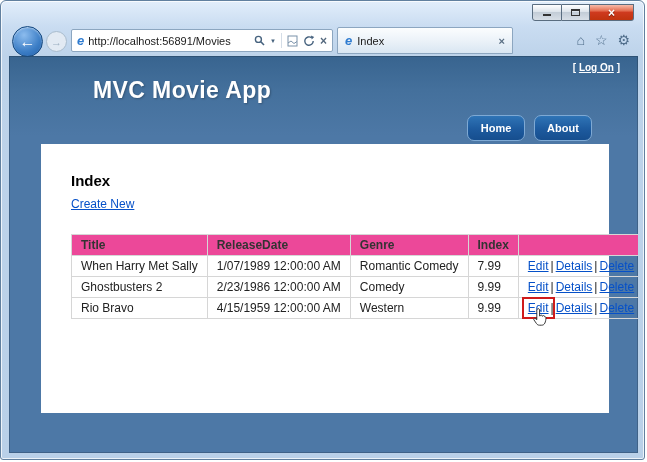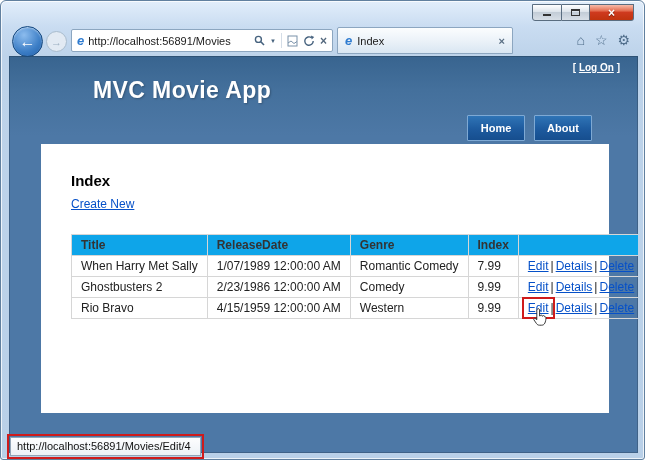--- a/index.html
+++ b/index.html
@@ -60,32 +60,32 @@
 
   .logon { position:absolute; top:6px; right:18px; color:#fff; font-size:10px; font-weight:bold; }
   .logon a { color:#fff; text-decoration:underline; cursor:pointer; }
 
   .page-title { position:absolute; left:40px; top:21px; color:#fff; font-size:23px; font-weight:bold;
     letter-spacing:.4px; text-shadow:1px 1px 2px rgba(0,0,0,.25);margin-left:44px; }
 
   .site-nav { position:absolute; top:59px; right:46px; display:flex; gap:9px; }
   .nav-btn { min-width:58px; height:26px; line-height:24px; padding:0 10px; text-align:center;
     background:linear-gradient(#2f74b6,#1d5a9e 55%,#164e8e); border:1px solid #7ea9d4;
-    color:#fff; font-size:11px; font-weight:bold; border-radius:1px; cursor:pointer; }
+    color:#fff; font-size:11px; font-weight:bold; border-radius:7px; cursor:pointer; }
 
   .content-panel { position:absolute; left:32px; top:88px; width:568px; height:269px; background:#fff; }
   .content-inner { padding:28px 30px; }
   .index-heading { font-size:15px; font-weight:bold; color:#000; }
   .create-link { display:inline-block; margin-top:8px; font-size:12px; color:#0550c8;
     text-decoration:underline; cursor:pointer; }
 
   table.movies { margin-top:22px; border-collapse:collapse; font-size:12px; color:#222; }
   .movies th, .movies td { border:1px solid #d6d6d6; padding:3px 9px; text-align:left;
     white-space:nowrap; height:17px; }
-  .movies th { background:#0ea5e9; font-weight:bold; color:#333; }
+  .movies th { background:#ec4899; font-weight:bold; color:#333; }
   .movies th:nth-child(1){ width:112px; } .movies th:nth-child(2){ width:132px; }
   .movies th:nth-child(3){ width:106px; } .movies th:nth-child(4){ width:42px; }
   .movies th:nth-child(5){ width:122px; }
   .movies a { color:#0550c8; text-decoration:underline; cursor:pointer; }
   .sep { color:#222; margin:0 2px; }
 
   .hl { position:relative; display:inline-block; padding:2px 4px; margin:-2px -4px;
     box-shadow:0 0 0 2px #cf1b1b; }
   .cursor-svg { position:absolute; left:9px; top:9px; z-index:5; }
 
@@ -207,17 +207,14 @@
                 <td class="actions"><span class="hl"><a>Edit</a><svg class="cursor-svg" width="14" height="18" viewBox="0 0 14 18">
                       <path d="M4.6 1 C5.5 0.3 6.6 0.9 6.6 2 L6.6 8 L7.4 7.8 C7.5 6.8 9 6.8 9.1 7.8 L9.2 8.2 L9.9 8.1 C10.1 7.3 11.4 7.4 11.5 8.3 L11.6 8.7 C12.4 8.6 13 9.1 13 9.9 C12.9 11.7 12.5 13.8 11.9 15 C11.3 16.3 10.3 17.2 8.6 17.2 L6.4 17.2 C5.2 17.2 4.2 16.6 3.5 15.6 L0.9 11.8 C0.3 10.9 1.4 9.9 2.3 10.5 L3.8 11.7 L3.8 2.2 C3.8 1.7 4.2 1.2 4.6 1 Z" fill="#fff" stroke="#222" stroke-width="0.9"></path>
                     </svg></span><span class="sep">|</span><a>Details</a><span class="sep">|</span><a>Delete</a></td>
               </tr>
             </tbody>
         </table>
       </div>
     </div>
   </div>
 
-  <div class="status-annotation">
-    <div class="statusbar">http://localhost:56891/Movies/Edit/4</div>
-  </div>
 
 </div>
 
 </body></html>

